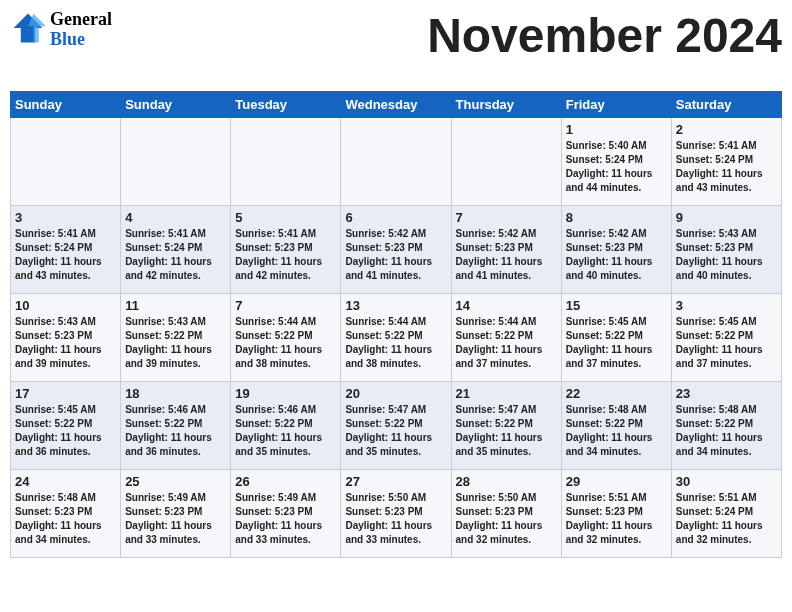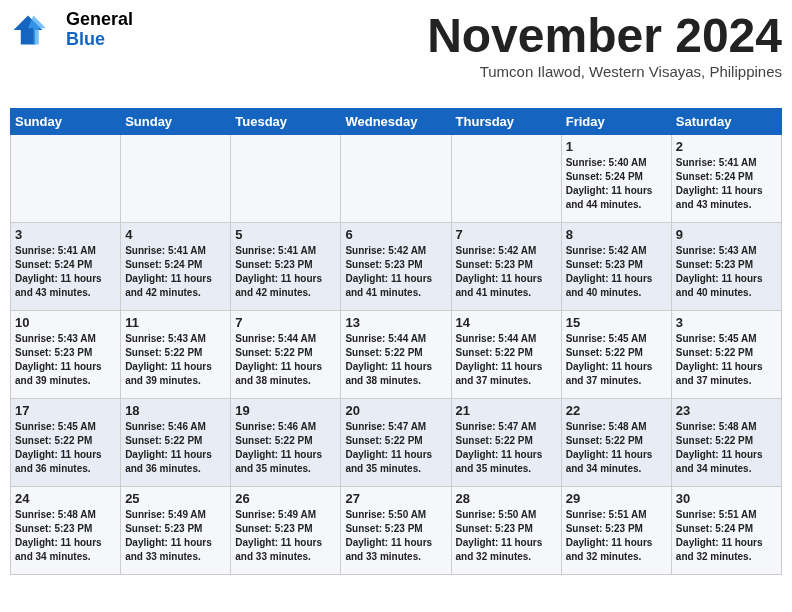--- a/index.html
+++ b/index.html
@@ -11,22 +11,22 @@
       padding: 10px;
     }
     .header {
       display: flex;
       align-items: flex-start;
       justify-content: space-between;
       margin-bottom: 4px;
     }
     .logo {
       display: flex;
-      align-items: center;
-      gap: 20px;
+      gap: 4px;
+      font-family: Liberation Serif, serif;
     }
     .logo-text {
       font-size: 18px;
       font-weight: bold;
       line-height: 1.1;
     }
     .logo-text .general { display: block; }
     .logo-text .blue { color: #1565c0; display: block; }
     .logo-icon {
       width: 36px;
@@ -100,21 +100,20 @@
       <polygon points="20,4 36,20 28,20 28,36 12,36 12,20 4,20" fill="#1565c0"></polygon>
       <polygon points="26,4 40,18 32,18 32,36 26,36 26,18 20,18" fill="#42a5f5" opacity="0.7"></polygon>
     </svg>
     <div class="logo-text">
       <span class="general">General</span>
       <span class="blue">Blue</span>
     </div>
   </div>
   <div class="title-block">
     <div class="month-title">November 2024</div>
-    <div class="subtitle">Tumcon Ilawod, Western Visayas, Philippines</div>
   </div>
 </div>
 
 <table class="calendar">
   <thead>
     <tr id="calendar-header-row">
     <th>Sunday</th>
         <th>Sunday</th>
         <th>Tuesday</th>
         <th>Wednesday</th>

